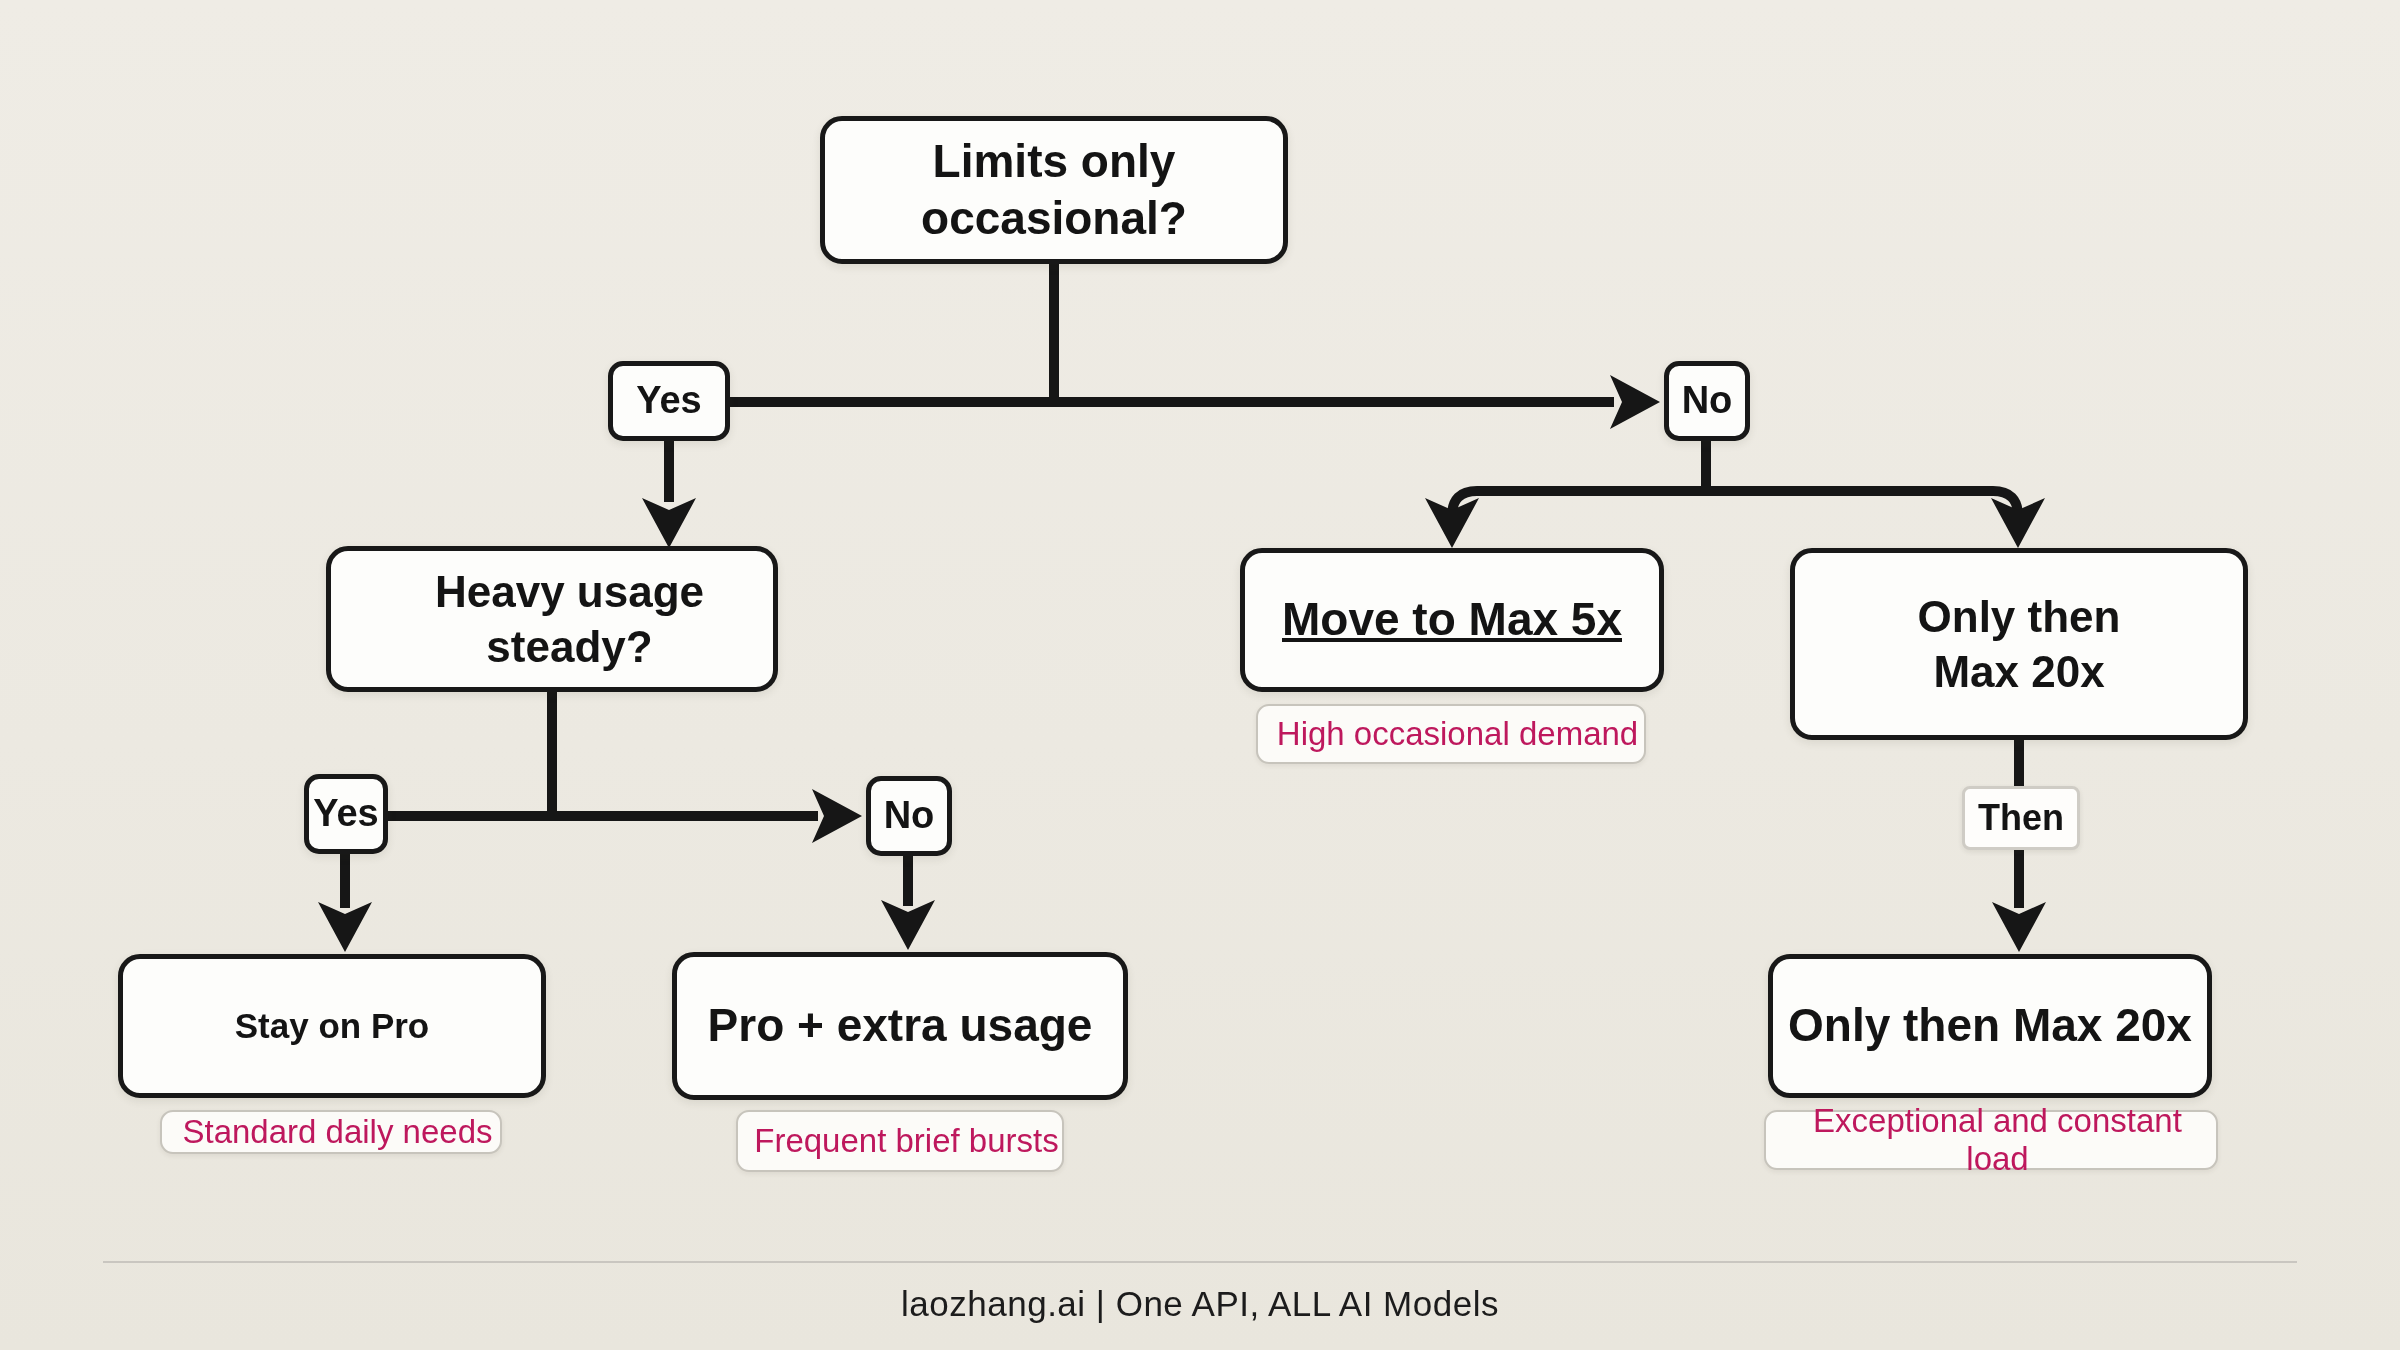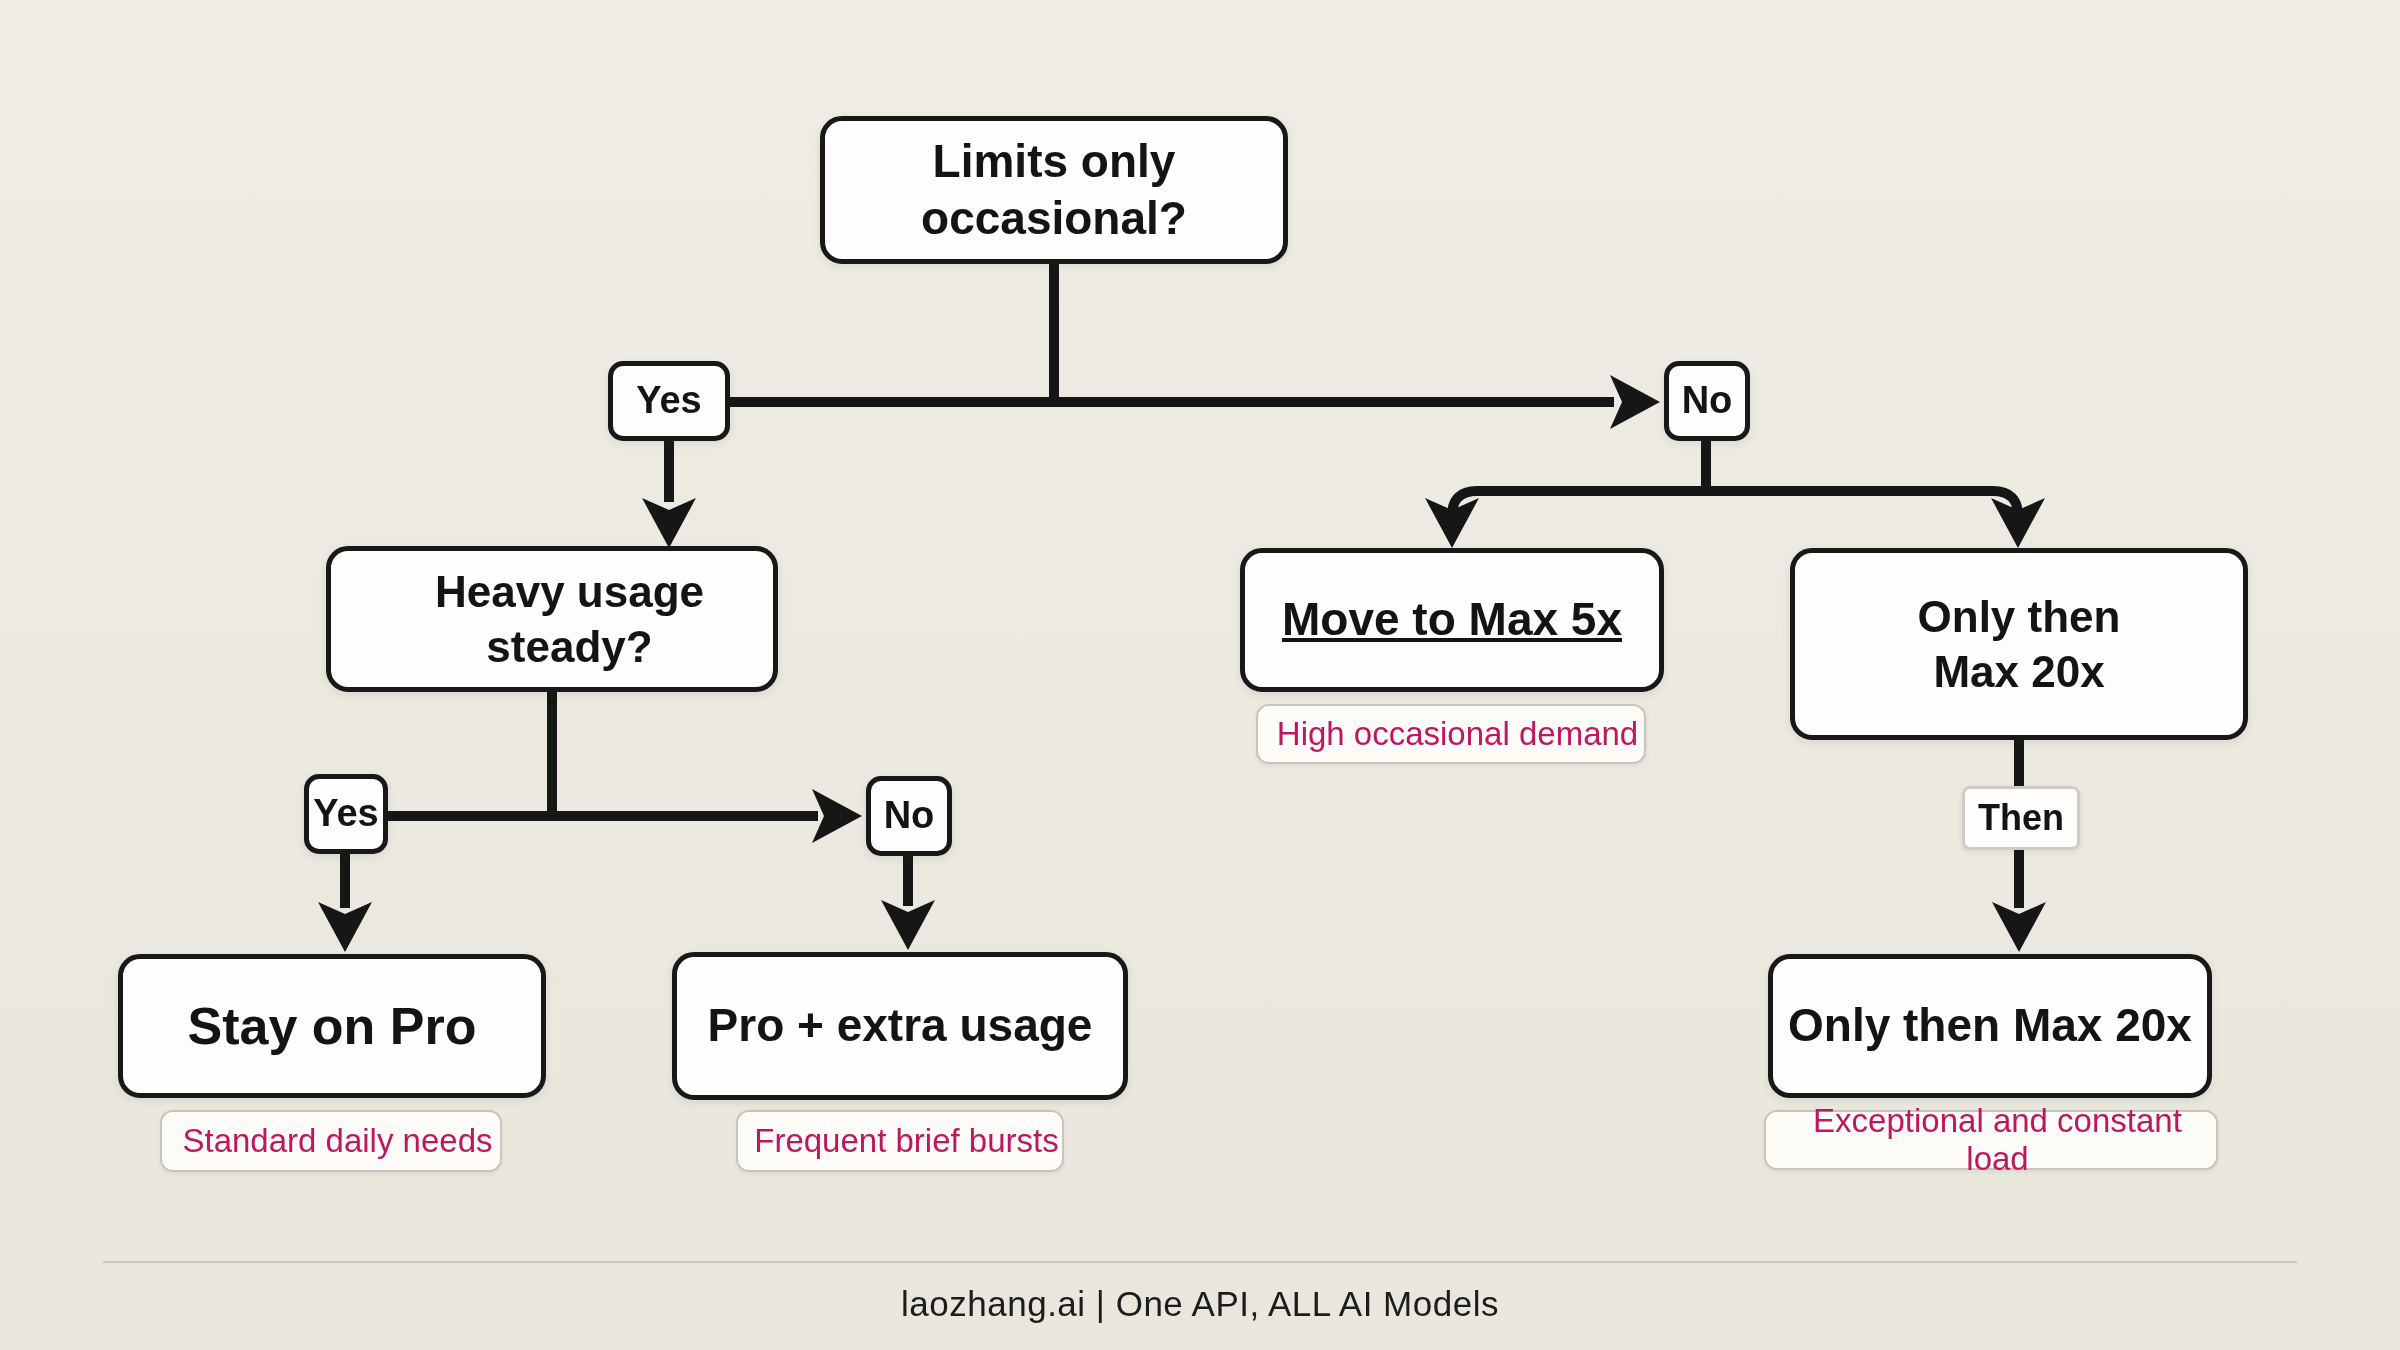--- a/index.html
+++ b/index.html
@@ -56,27 +56,27 @@
     box-sizing:border-box;
     box-shadow:0 2px 5px rgba(60,55,40,0.10);
   }
   
   .n-root      {left:820px;  top:116px;  width:468px; height:148px; font-size:46px;}
   .n-yes1      {left:608px;  top:361px;  width:122px; height:80px;  font-size:38px;}
   .n-no1       {left:1664px; top:361px;  width:86px;  height:80px;  font-size:38px;}
   .n-heavy     {left:326px;  top:546px;  width:452px; height:146px; font-size:44px;padding-left:35px;}
   .n-yes2      {left:304px;  top:774px;  width:84px;  height:80px;  font-size:38px;}
   .n-no2       {left:866px;  top:776px;  width:86px;  height:80px;  font-size:38px;}
-  .n-stay      {left:118px;  top:954px;  width:428px; height:144px; font-size:52px;}
+  .n-stay      {left:118px;  top:954px;  width:428px; height:144px; font-size:35px;}
   .n-proextra  {left:672px;  top:952px;  width:456px; height:148px; font-size:46px;}
   .n-max5x     {left:1240px; top:548px;  width:424px; height:144px; font-size:46px;text-decoration:underline;}
   .n-max20x    {left:1790px; top:548px;  width:458px; height:192px; font-size:44px;}
   .n-then      {left:1962px; top:786px;  width:118px; height:64px;}
   .n-max20xf   {left:1768px; top:954px;  width:444px; height:144px; font-size:46px;}
-  .p-stay      {left:160px;  top:1110px; width:342px; height:62px;}
+  .p-stay      {left:160px;  top:1110px; width:342px; height:44px;}
   .p-proextra  {left:736px;  top:1110px; width:328px; height:62px;}
   .p-max5x     {left:1256px; top:704px;  width:390px; height:60px;}
   .p-max20xf   {left:1764px; top:1110px; width:454px; height:60px;}
   .divider{
     position:absolute;left:103px;top:1261px;width:2194px;height:2px;
     background:#c9c6c0;
   }
   .footer{
     position:absolute;left:0;top:1284px;width:2400px;
     text-align:center;

